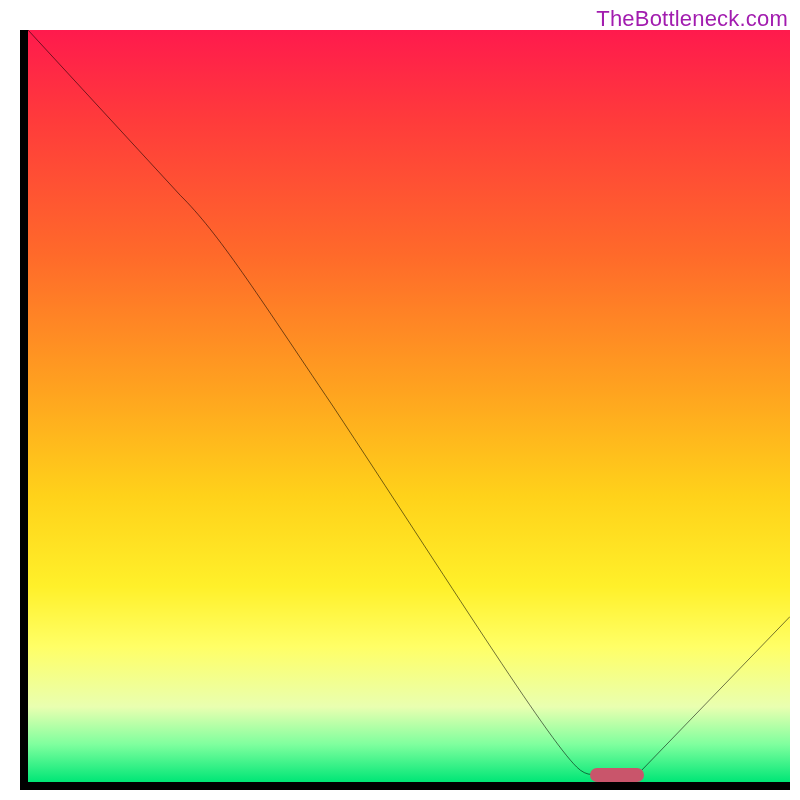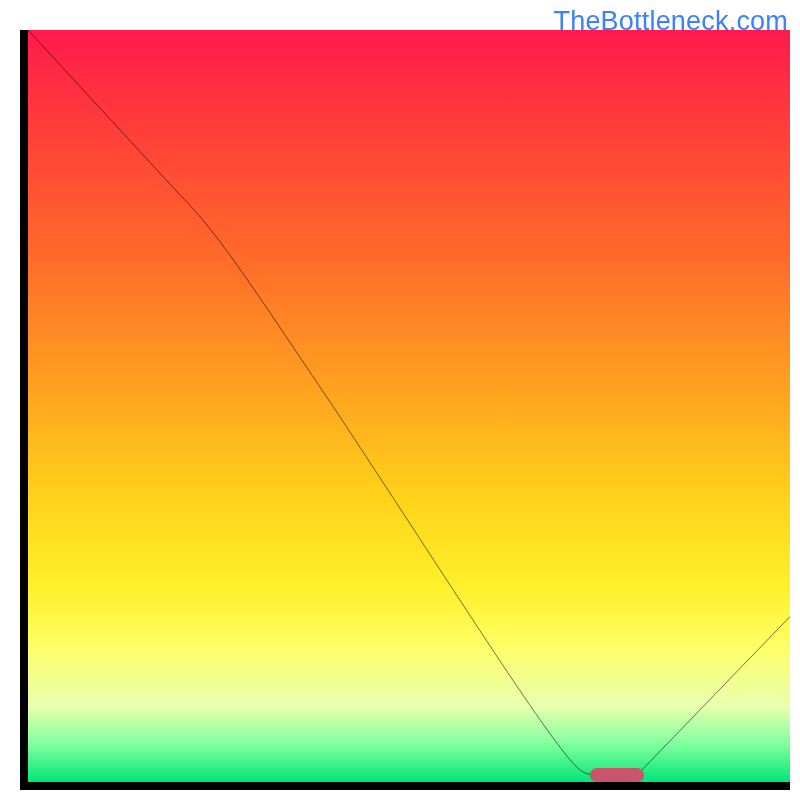--- a/index.html
+++ b/index.html
@@ -12,22 +12,22 @@
   }
   .container {
     position: relative;
     width: 800px;
     height: 800px;
   }
   .watermark {
     position: absolute;
     top: 6px;
     right: 12px;
-    color: #3b82f6;
-    font-size: 27px;
+    color: #a21caf;
+    font-size: 22px;
     font-weight: 500;
     letter-spacing: 0.2px;
     user-select: none;
     text-align: right;
   }
   .plot-outer {
     position: absolute;
     left: 20px;
     top: 30px;
     width: 770px;

